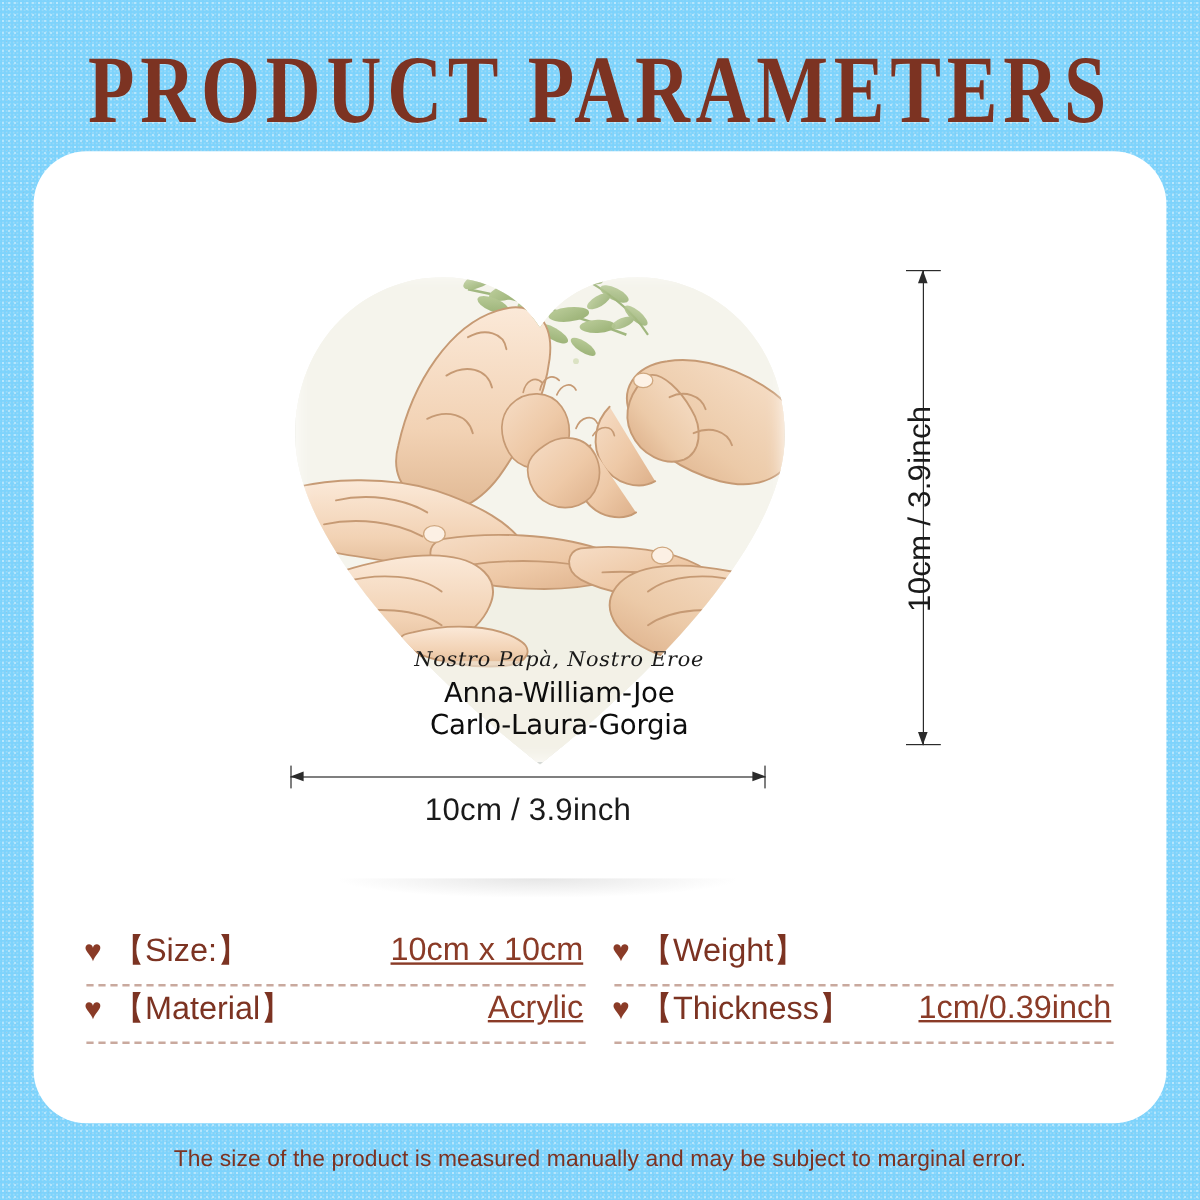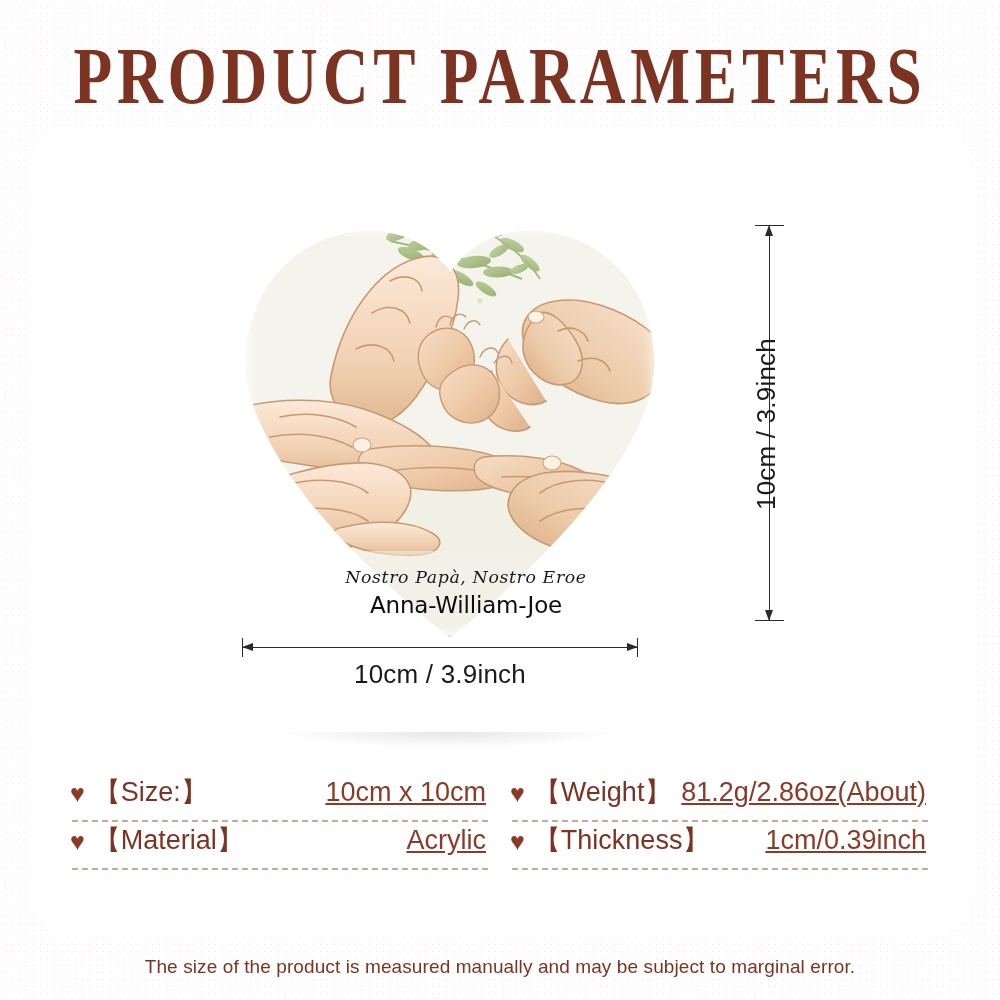--- a/index.html
+++ b/index.html
@@ -12,21 +12,21 @@
     overflow: hidden;
     font-family: "Liberation Sans", sans-serif;
     background: #ecd1c5;
     position: relative;
   }
 
   
   #page {
     position: absolute;
     inset: 0;
-    background-color: #ffffff;
+    background-color: #7dd3fc;
   }
   #noise {
     position: absolute;
     inset: 0;
     pointer-events: none;
     opacity: .55;
     background-image:
       radial-gradient(rgba(255,255,255,.75) 0.6px, transparent 0.7px),
       radial-gradient(rgba(200,155,140,.45) 0.6px, transparent 0.7px),
       radial-gradient(rgba(255,245,240,.55) 0.5px, transparent 0.6px);
@@ -416,20 +416,21 @@
             <rect x="0" y="330" width="420" height="90" fill="#f4f3ea" opacity=".55"></rect>
           </svg>
         </div>
 
         <div class="heart-rim"></div>
 
         <div class="plaque-text">
           <div class="plaque-script">Nostro Papà, Nostro Eroe</div>
           <div class="plaque-names">
             <div>Anna-William-Joe</div>
+            <div>Carlo-Laura-Gorgia</div>
           </div>
         </div>
       </div>
 
       <div class="plaque-base"></div>
 
       <div class="dim-h">
         <span class="arrow-l"></span>
         <span class="arrow-r"></span>
       </div>
@@ -454,21 +455,20 @@
         </div>
         <div class="spec-divider"></div>
       </div>
 
       <div class="spec-cell">
         <div class="spec-row">
           <span class="spec-key">
             <span class="heart-icon">♥</span>
             <span>【Weight】</span>
           </span>
-          <span class="spec-val">81.2g/2.86oz(About)</span>
         </div>
         <div class="spec-divider"></div>
       </div>
 
       <div class="spec-cell">
         <div class="spec-row">
           <span class="spec-key">
             <span class="heart-icon">♥</span>
             <span>【Material】</span>
           </span>

